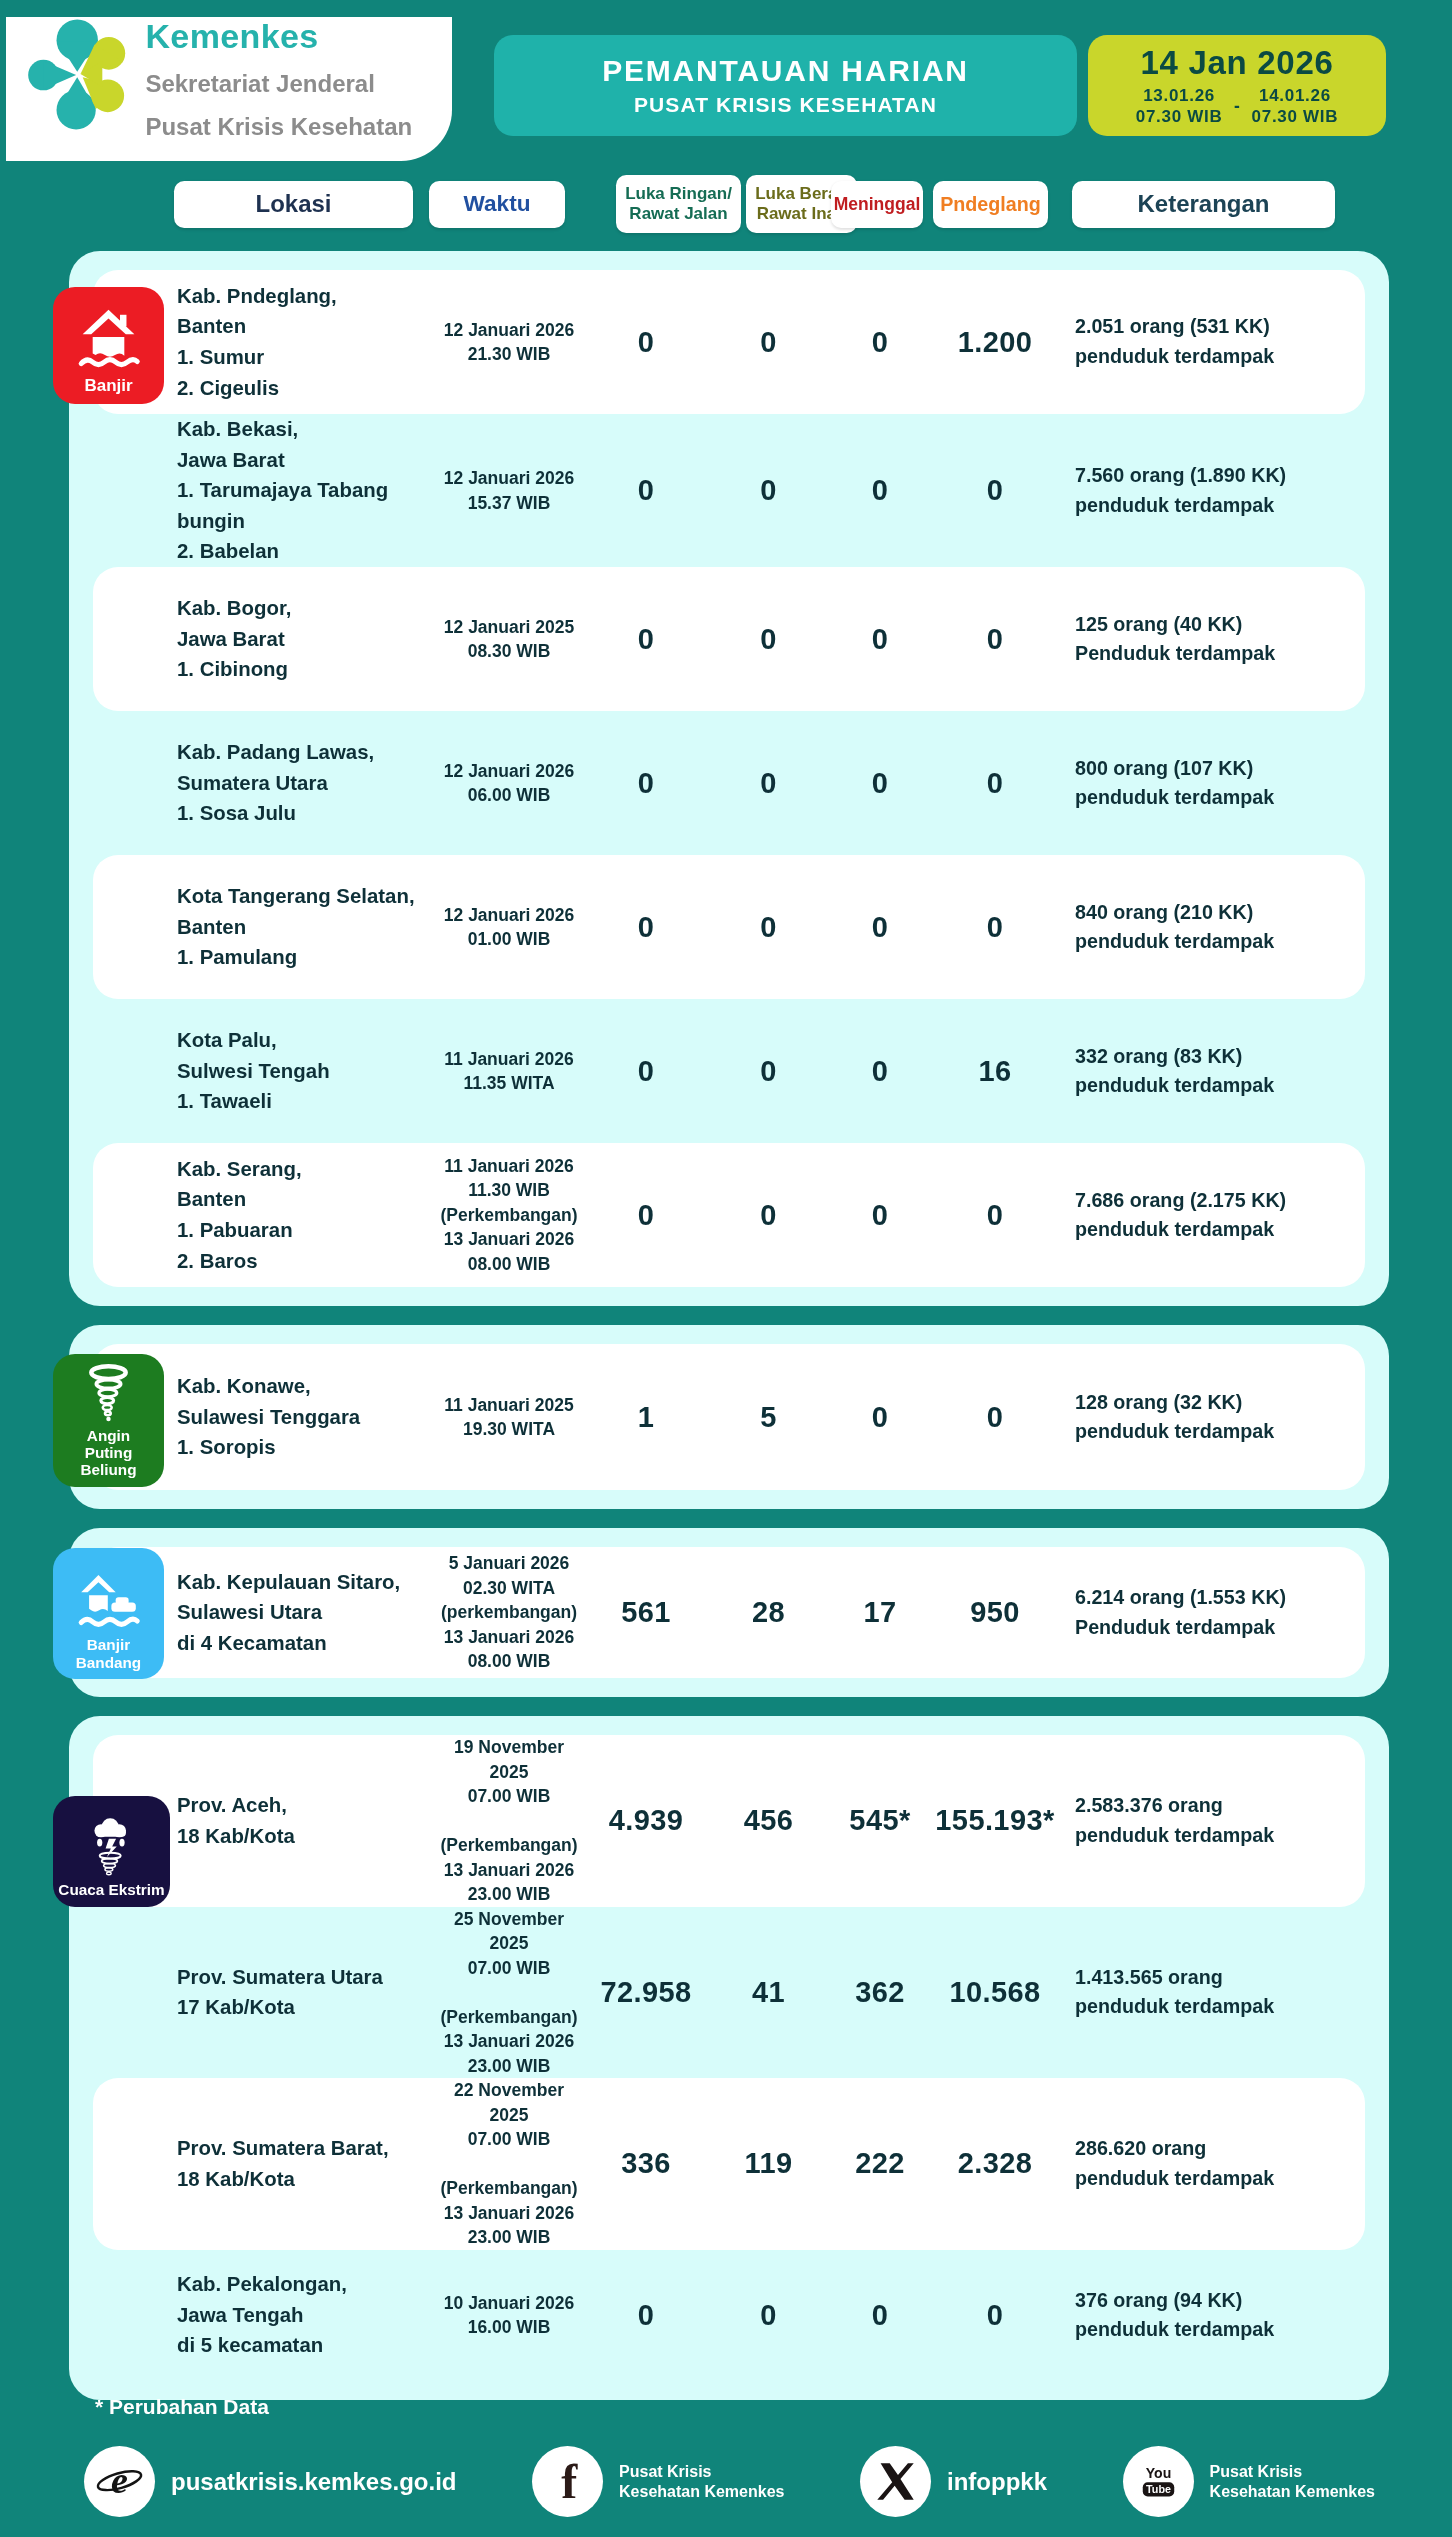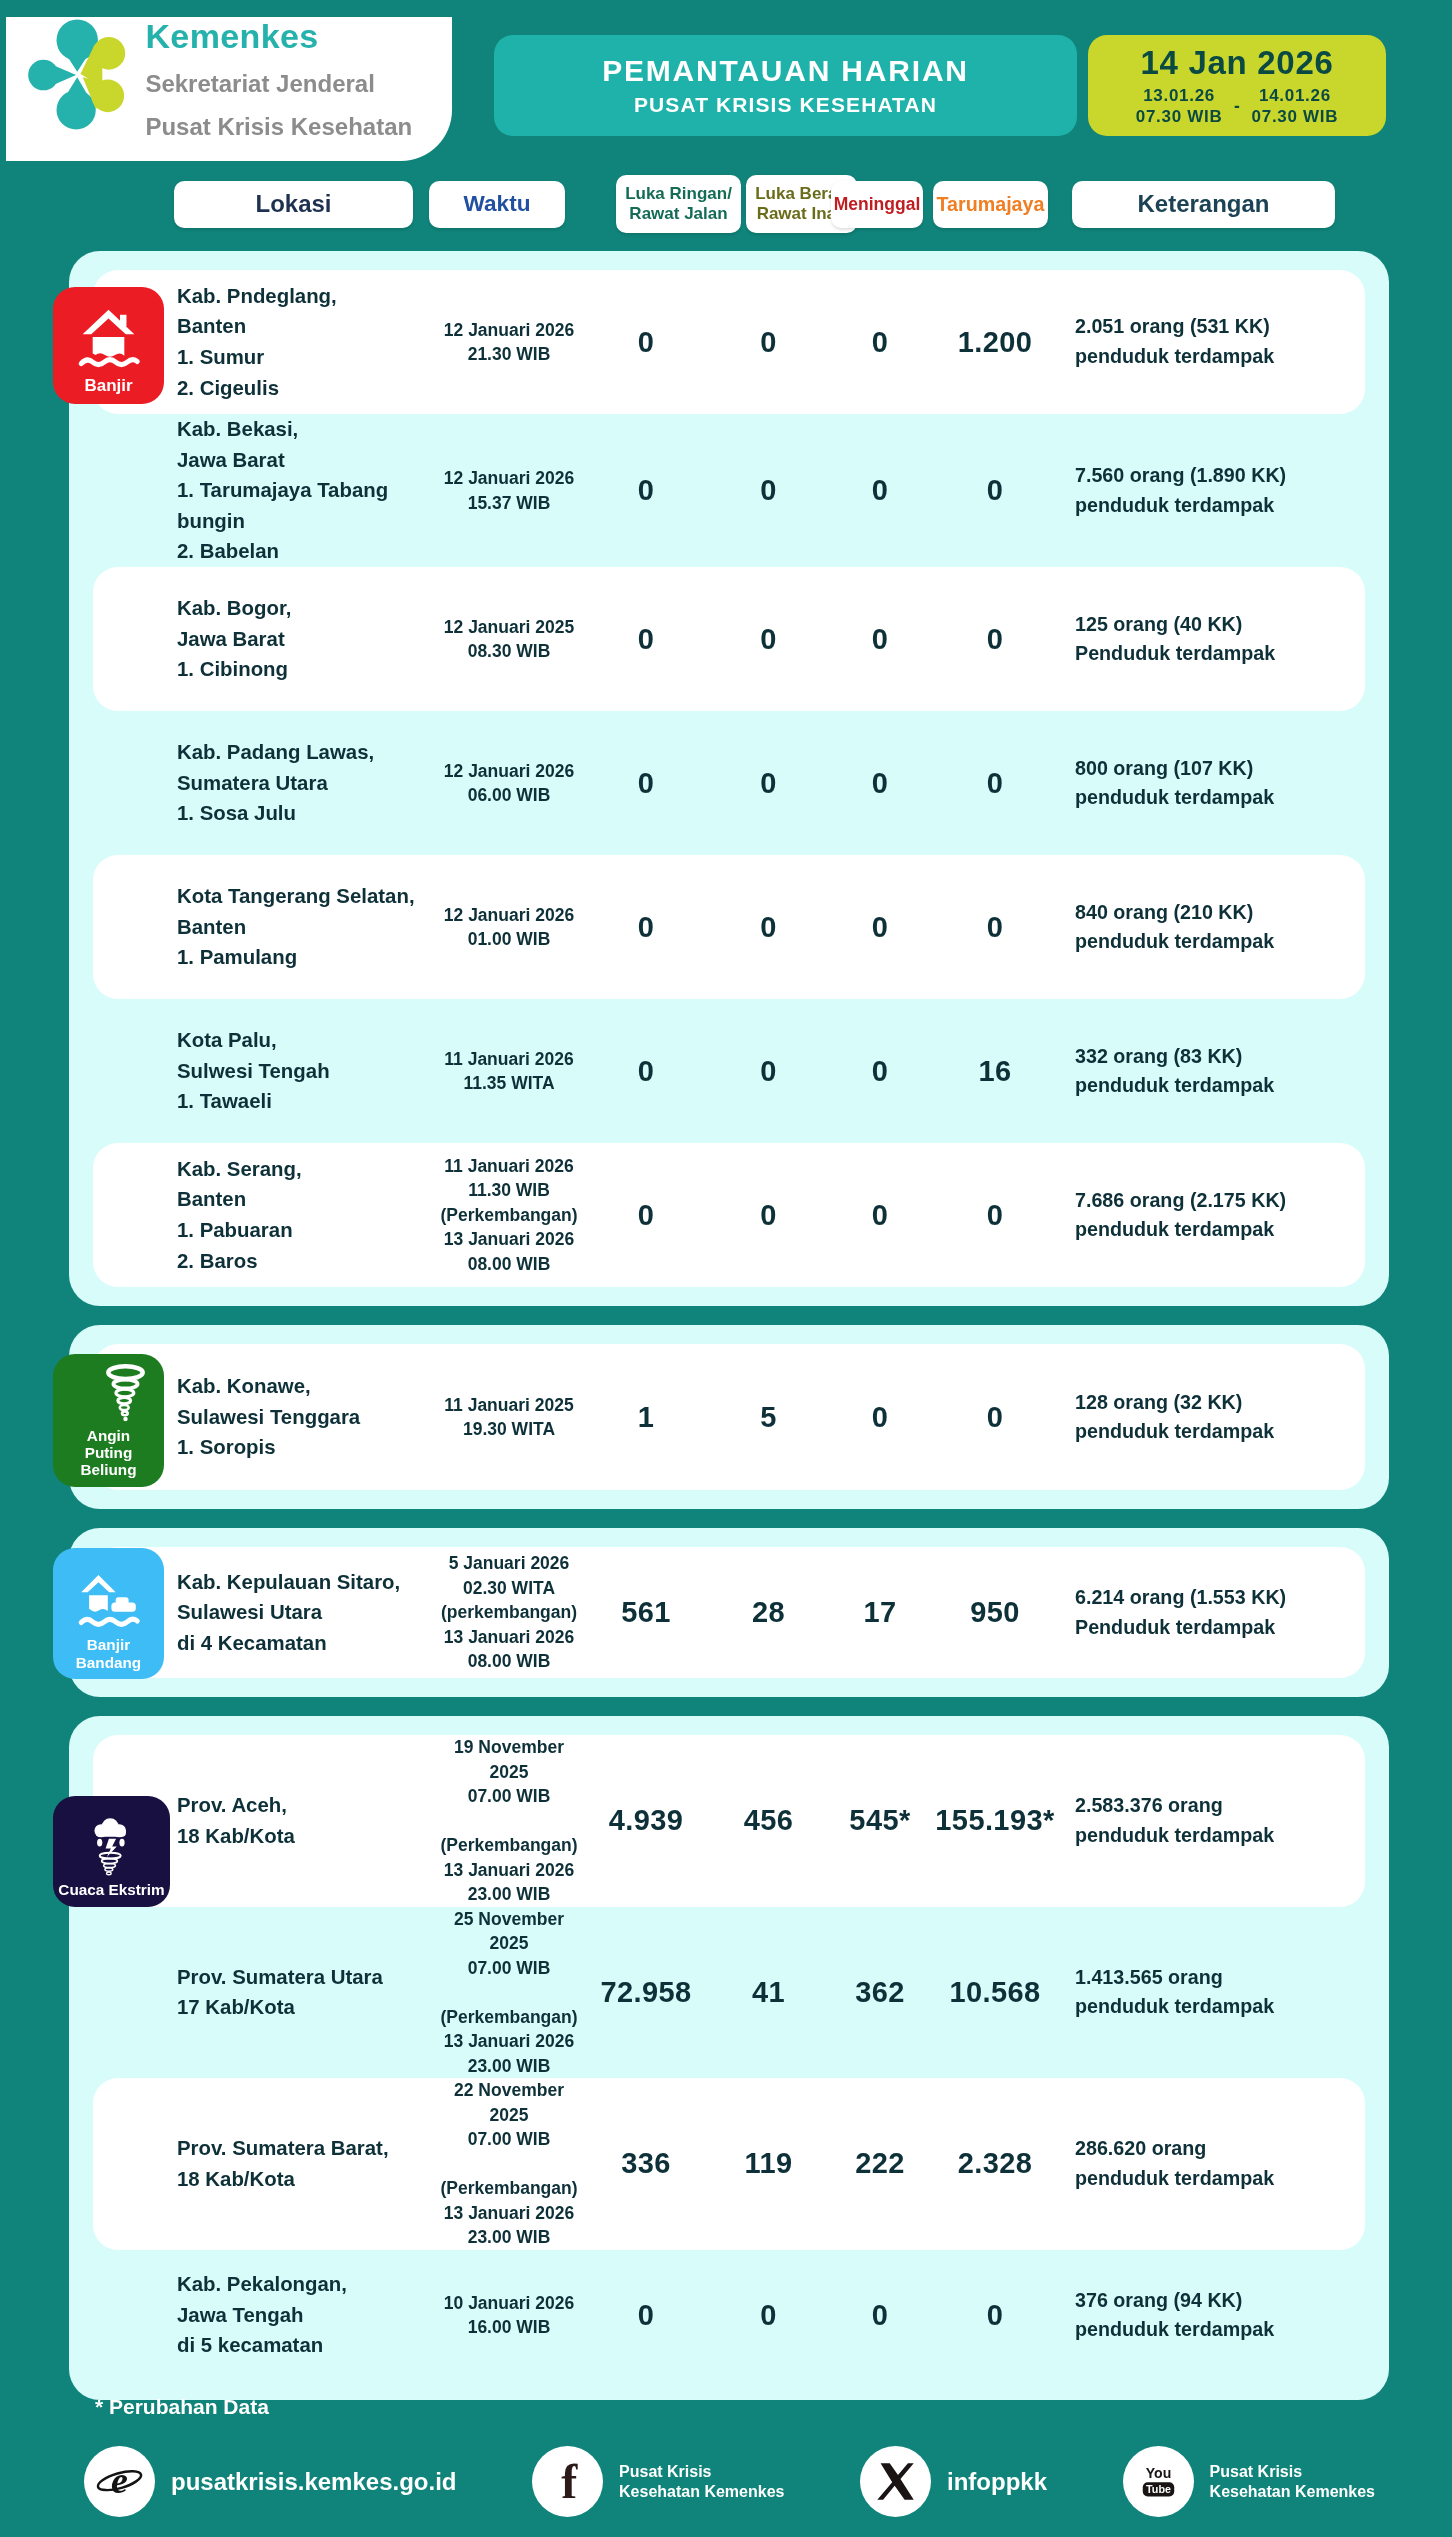--- a/index.html
+++ b/index.html
@@ -86,21 +86,21 @@
   
   .badge{
     position:absolute;left:-16px;width:111px;border-radius:22px;
     display:flex;flex-direction:column;align-items:center;justify-content:flex-end;
     padding:8.8px 4.4px 8.8px;color:#ffffff;font-weight:bold;text-align:center;
     box-sizing:border-box;z-index:3;
   }
   .badge svg{width:69px;height:69px;margin-bottom:2.9px;}
   .badge .badge-label{line-height:1.12;}
   .badge-banjir{top:36px;height:117px;background:#EC1C24;font-size:17px;}
-  .badge-angin{top:29px;height:133px;background:#1D7C20;font-size:15.3px;align-items:flex-end;}
+  .badge-angin{top:29px;height:133px;background:#1D7C20;font-size:15.3px;}
   .badge-bb{top:20.4px;height:131px;background:#3DBCF5;font-size:15.3px;}
   .badge-cuaca{top:80px;height:111px;background:#171040;font-size:15.3px;width:117px;}
   .badge-cuaca svg{width:63px;height:63px;}
 
   
   .footnote{
     position:absolute;left:95px;top:2395px;
     color:#ffffff;font-size:21px;font-weight:bold;
   }
   .footer{
@@ -157,21 +157,21 @@
 </div>
 
 <div class="col-headers">
   <div class="cb c0">Lokasi</div>
   <div class="cb c1">Waktu</div>
   <div class="cb c2 tall pre">Luka Ringan/
 Rawat Jalan</div>
   <div class="cb c3 tall pre">Luka Berat/
 Rawat Inap</div>
   <div class="cb c4">Meninggal</div>
-  <div class="cb c5">Tarumajaya</div>
+  <div class="cb c5">Pndeglang</div>
   <div class="cb c6">Keterangan</div>
 </div>
 
 <div class="panels">
 
   <section class="panel s-banjir">
     <div class="badge badge-banjir">
       <svg viewBox="0 0 96 96">
         <path d="M48 8 L12 42 H24 L48 20 L72 42 H84 Z" fill="#fff"></path>
         <rect x="64" y="15" width="9" height="16" fill="#fff"></rect>

